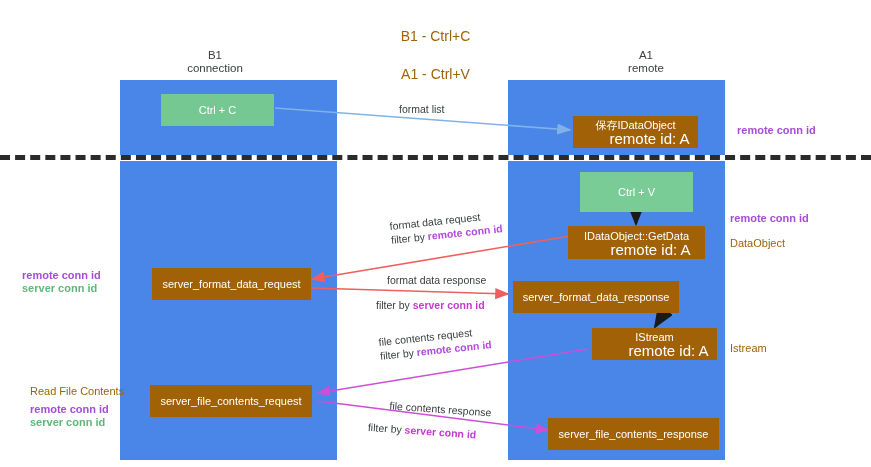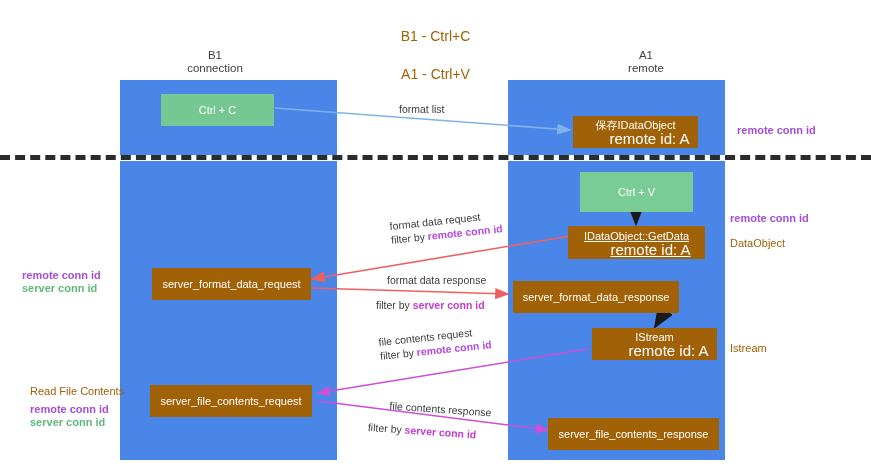--- a/index.html
+++ b/index.html
@@ -123,21 +123,21 @@
 
   <div class="node orange" style="left:573px;top:116px;width:125px;height:32px;">
     <div>保存IDataObject</div>
     <div class="l2">remote id: A</div>
   </div>
 
   <div class="node green n2" style="left:580px;top:172px;width:113px;height:40px;">
     <div>Ctrl + V</div>
   </div>
 
-  <div class="node orange" style="left:568px;top:226px;width:137px;height:33px;text-decoration:underline;">
+  <div class="node orange" style="left:568px;top:226px;width:137px;height:33px;">
     <div>IDataObject::GetData</div>
     <div class="l2">remote id: A</div>
   </div>
 
   <div class="node orange" style="left:152px;top:268px;width:159px;height:24px;">
     <div>server_format_data_request</div>
   </div>
 
   <div class="node orange" style="left:513px;top:281px;width:166px;height:24px;">
     <div>server_format_data_response</div>

